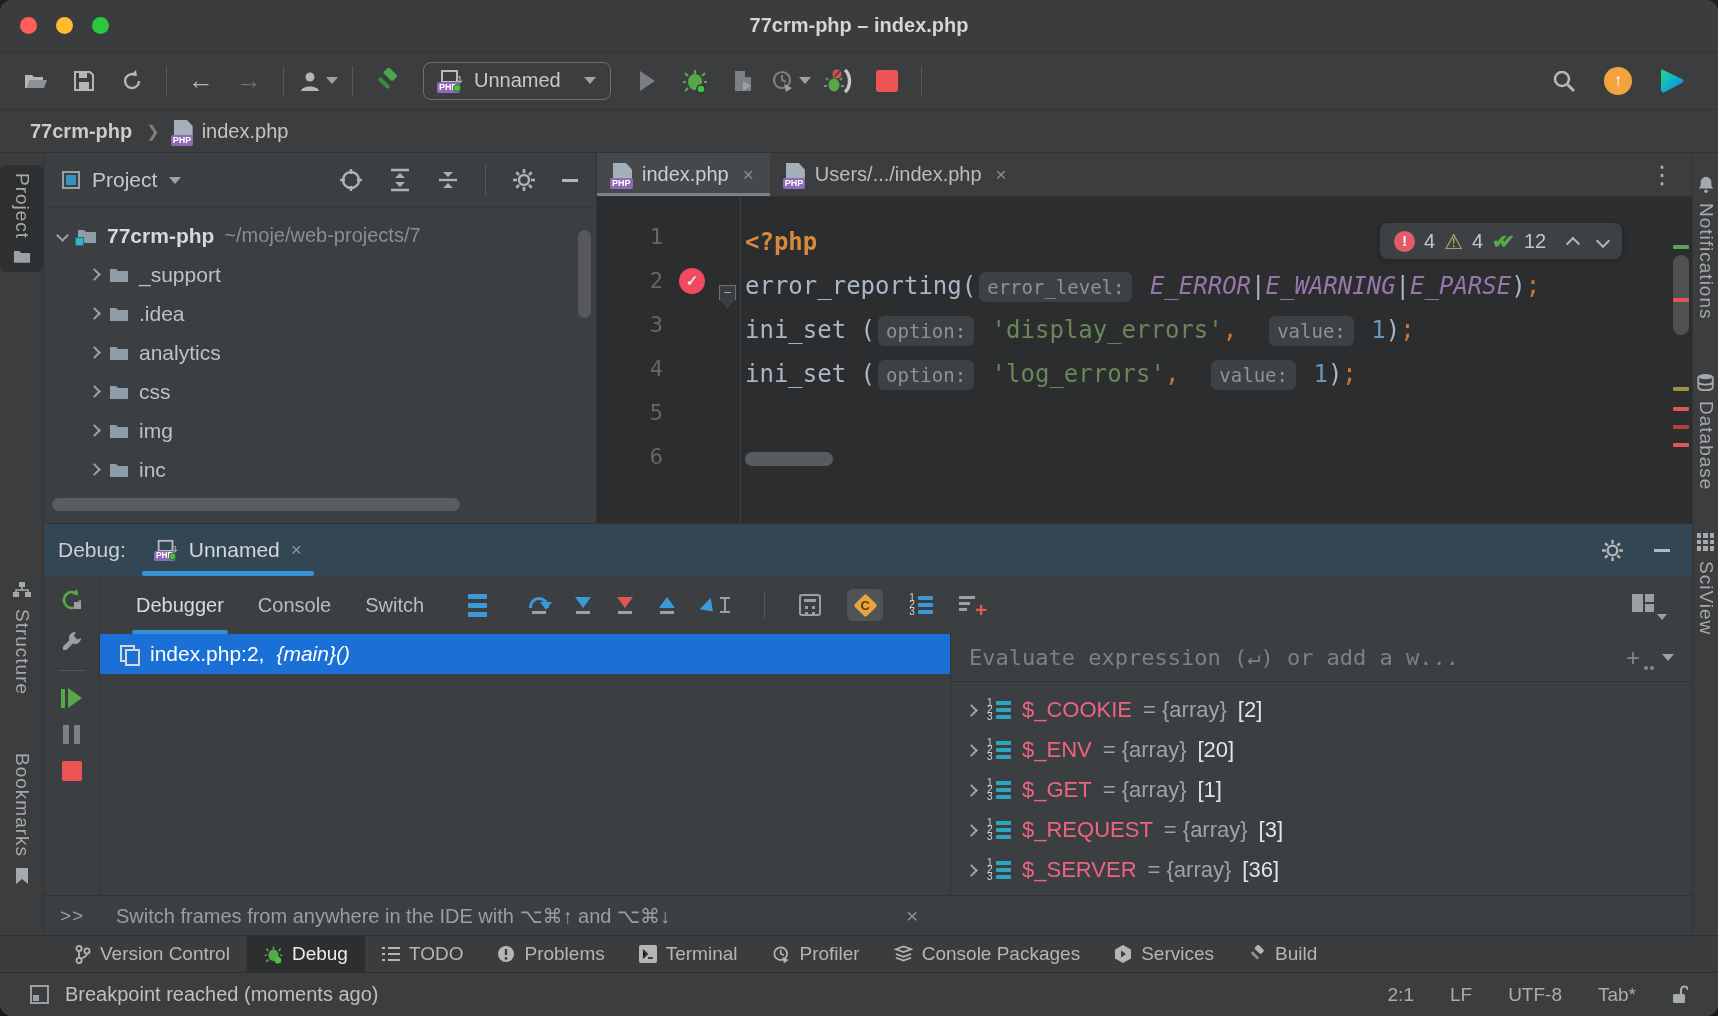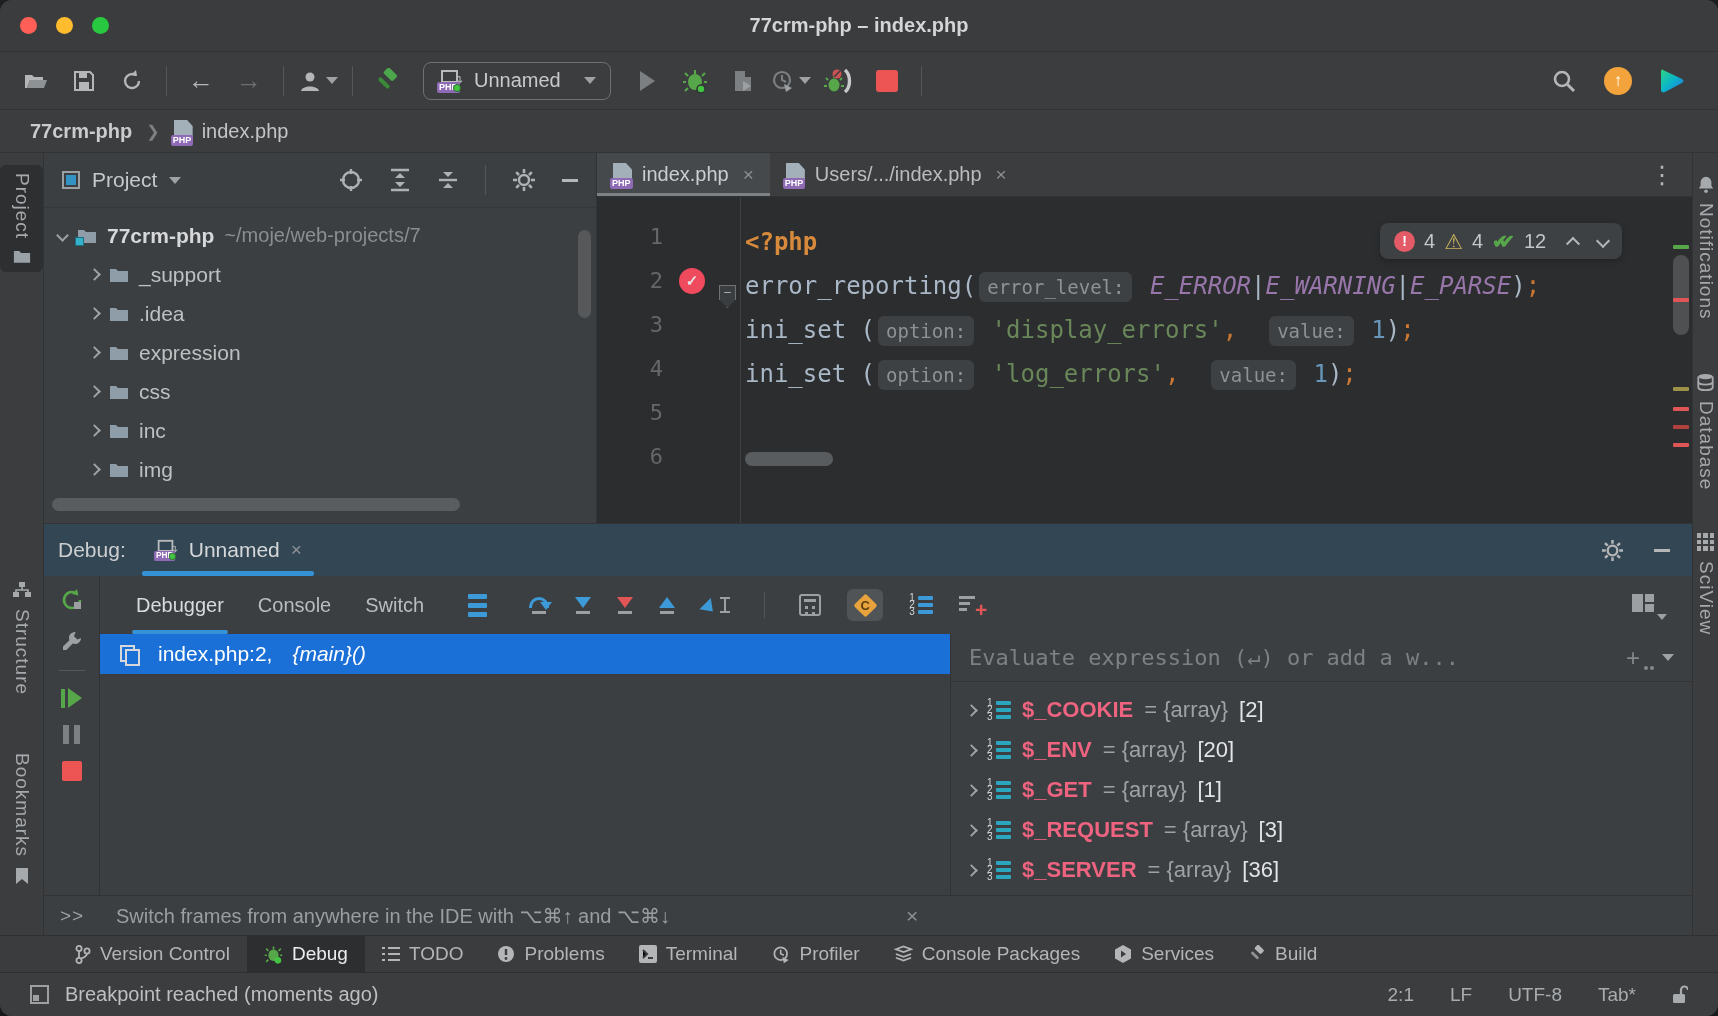--- a/index.html
+++ b/index.html
@@ -172,38 +172,38 @@
   .addwatch i:nth-child(1){top:2px;width:16px}.addwatch i:nth-child(2){top:8px;width:11px}.addwatch i:nth-child(3){top:14px;width:8px}
   .addwatch b{position:absolute;right:-2px;bottom:-4px;color:#e05555;font-size:21px;line-height:1}
   .layout-ico{margin-left:auto;margin-right:34px;position:relative;width:26px;height:22px}
   .layout-ico i{position:absolute;background:#9da0a2}
   .layout-ico i:nth-child(1){left:0;top:0;width:11px;height:18px}
   .layout-ico i:nth-child(2){left:13px;top:0;width:9px;height:8px}
   .layout-ico i:nth-child(3){left:13px;top:10px;width:9px;height:8px}
   .layout-ico .caret{position:absolute;right:-9px;bottom:-4px;border-left:5px solid transparent;border-right:5px solid transparent;border-top:6px solid #9da0a2}
 
   .frames{position:absolute;left:56px;top:110px;width:850px;bottom:40px}
-  .frame-row{height:40px;background:#1a70d6;display:flex;align-items:center;gap:20px;padding-left:20px;color:#fff;font-size:21px}
+  .frame-row{height:40px;background:#1a70d6;display:flex;align-items:center;gap:12px;padding-left:20px;color:#fff;font-size:21px}
   .frame-ico{position:relative;width:18px;height:18px}
   .frame-ico::before{content:"";position:absolute;left:0;top:0;width:11px;height:13px;border:2px solid #d6d9db}
   .frame-ico::after{content:"";position:absolute;left:5px;top:4px;width:11px;height:13px;border:2px solid #d6d9db;background:#1a70d6}
   .frame-fn{font-style:italic}
 
   .watches{position:absolute;left:906px;top:110px;right:0;bottom:40px;border-left:1px solid #313335}
   .eval-row{height:48px;border-bottom:1px solid #313335;display:flex;align-items:center;padding:0 18px;
             color:#7d8184;font-family:"DejaVu Sans Mono",monospace;font-size:22px}
   .eval-right{margin-left:auto;display:flex;align-items:center;gap:22px}
   .plusw{position:relative;color:#85888a;font-size:24px;line-height:1;font-family:"Liberation Sans",sans-serif}
   .plusw::after{content:"";position:absolute;right:-8px;bottom:0;width:4px;height:4px;border-radius:50%;background:#85888a;box-shadow:6px 0 #85888a}
   .vars{padding-top:8px}
   .var-row{height:40px;display:flex;align-items:center;gap:11px;padding-left:16px;font-size:22px}
   .arr{display:inline-flex;flex-direction:column;gap:3px;padding-left:9px}
   .arr i{width:15px;height:4px;background:#2ba6bf;border-radius:1px;position:relative}
   .arr i:nth-child(1)::before{content:"1"}.arr i:nth-child(2)::before{content:"2"}.arr i:nth-child(3)::before{content:"3"}
-  .var-name{color:#ee6480;font-weight:bold}
+  .var-name{color:#ee6480;font-weight:normal}
   .var-eq{color:#9fa2a4}
   .var-count{color:#e2e4e6}
 
   .hint-row{position:absolute;left:0;right:0;bottom:0;height:40px;border-top:1px solid #313335;display:flex;align-items:center;background:#3c3f41}
   .collapse-btn{width:56px;text-align:center;color:#9fa2a4;font-size:19px;letter-spacing:1px}
   .hint-text{color:#9b9ea1;font-size:20px;margin-left:16px}
   .hint-close{position:absolute;left:862px;color:#8f9294;font-size:21px}
 
   
   .bottombar{position:absolute;left:0;top:935px;width:100%;height:37px;background:#3a3c3e;border-top:1px solid #2d2f31;
@@ -466,45 +466,45 @@
               <path d="M1 2h6l2 2h10v11H1z" fill="#8f9da8"></path>
             </svg>
             <span>.idea</span>
           </div>
 
           <div class="trow child">
             <span class="chev"></span>
             <svg width="20" height="16" viewBox="0 0 20 16">
               <path d="M1 2h6l2 2h10v11H1z" fill="#8f9da8"></path>
             </svg>
-            <span>expression</span>
+            <span>analytics</span>
           </div>
 
           <div class="trow child">
             <span class="chev"></span>
             <svg width="20" height="16" viewBox="0 0 20 16">
               <path d="M1 2h6l2 2h10v11H1z" fill="#8f9da8"></path>
             </svg>
             <span>css</span>
           </div>
 
           <div class="trow child">
             <span class="chev"></span>
             <svg width="20" height="16" viewBox="0 0 20 16">
               <path d="M1 2h6l2 2h10v11H1z" fill="#8f9da8"></path>
             </svg>
-            <span>inc</span>
+            <span>img</span>
           </div>
 
           <div class="trow child">
             <span class="chev"></span>
             <svg width="20" height="16" viewBox="0 0 20 16">
               <path d="M1 2h6l2 2h10v11H1z" fill="#8f9da8"></path>
             </svg>
-            <span>img</span>
+            <span>inc</span>
           </div>
         </div>
     </div>
     <span class="hscroll"></span>
     <span class="vscroll"></span>
   </div>
 
   <div class="editor">
     <div class="etabs">
       <div class="etab active">

